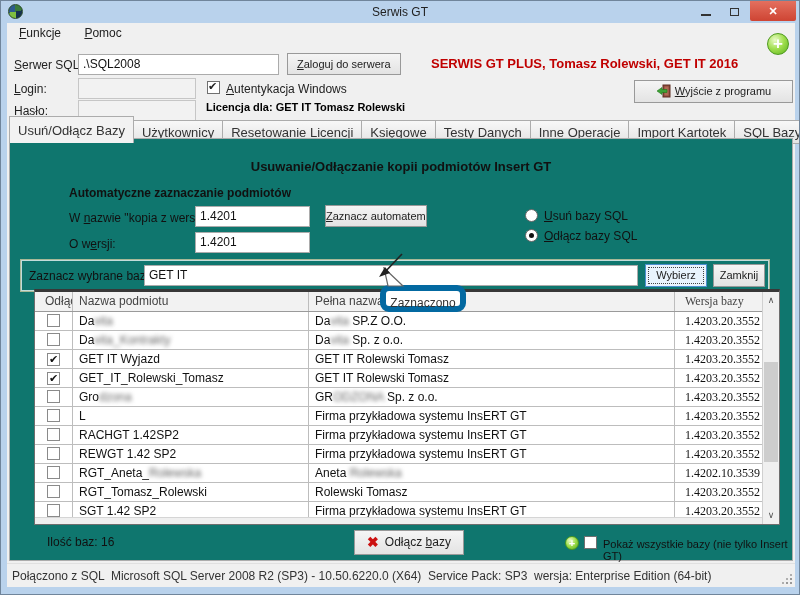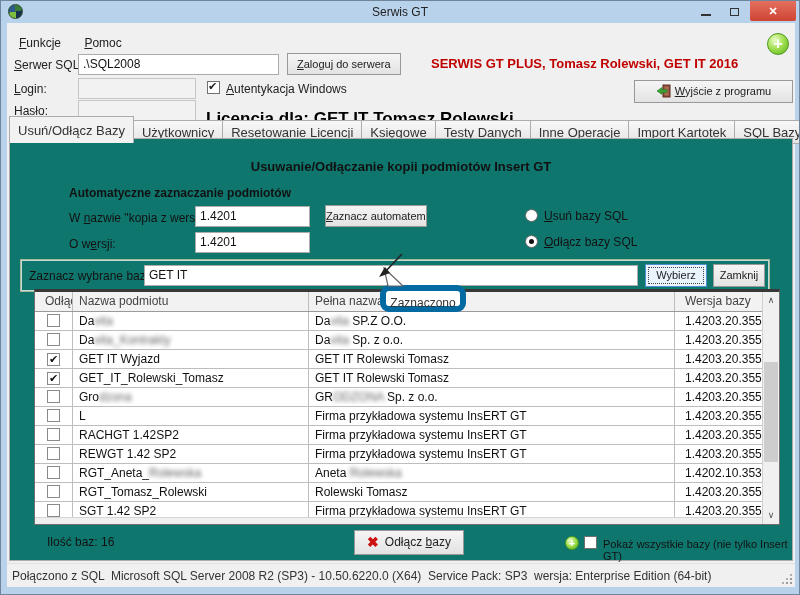--- a/index.html
+++ b/index.html
@@ -17,21 +17,21 @@
   #btn-min { right:80px; width:27px; }
   #btn-min span { display:inline-block; width:10px; height:2px; background:#333; vertical-align:middle; margin-top:6px;}
   #btn-max { right:51px; width:27px; }
   #btn-max span { display:inline-block; width:9px; height:8px; border:1px solid #333; vertical-align:middle; }
   #btn-close { right:3px; width:46px; background:linear-gradient(#E4705F,#CE4433); color:#fff; font-size:11px; font-weight:bold; border-radius:0 0 2px 2px; }
 
   
   #client { position:absolute; left:6px; top:22px; width:788px; height:564px; background:#F0F0F0; }
 
   #menubar { position:absolute; left:0; top:0; width:100%; height:22px; }
-  .menu-item { display:inline-block; padding:13px 8px; margin-left:4px; color:#222; }
+  .menu-item { display:inline-block; padding:3px 8px; margin-left:4px; color:#222; }
   u { text-decoration:underline; }
 
   .plus-circle { border-radius:50%; background:radial-gradient(circle at 35% 30%, #EAFBC8, #9FDE4C 48%, #6DBE2A 85%); border:1px solid #4E9A1F; color:#fff; font-weight:bold; text-align:center; }
   #plus-top { position:absolute; left:760px; top:10px; width:22px; height:22px; font-size:17px; line-height:20px; }
   #plus-top::before { content:"+"; }
 
   .form-label { position:absolute; color:#222; }
   #lbl-server { left:7px; top:35px; }
   #lbl-login  { left:7px; top:59px; }
   #lbl-haslo  { left:7px; top:81px; }
@@ -39,61 +39,61 @@
   #inp-server { left:71px; top:31px; width:201px; }
   #inp-login  { left:71px; top:55px; width:118px; background:#F2F2F2; border-color:#C6C6C6; }
   #inp-haslo  { left:71px; top:77px; width:118px; background:#F2F2F2; border-color:#C6C6C6; }
   .btn { background:linear-gradient(#F5F5F5,#E3E3E3); border:1px solid #999; font-size:11px; font-family:"Liberation Sans",sans-serif; color:#222; text-align:center; }
   #btn-zaloguj { position:absolute; left:280px; top:30px; height:22px; padding:0 9px; line-height:20px; }
   #banner { position:absolute; left:424px; top:33px; font-weight:bold; font-size:13px; color:#C00000; white-space:nowrap; }
   .chk { display:inline-block; width:13px; height:13px; background:#fff; border:1px solid #707070; vertical-align:middle; position:relative; }
   .chk.checked::after { content:"✔"; position:absolute; left:0px; top:-2px; font-size:11px; color:#222; }
   #chk-auth { position:absolute; left:200px; top:58px; }
   #lbl-auth { position:absolute; left:219px; top:59px; }
-  #license { position:absolute; left:199px; top:78px; font-weight:bold; font-size:17px; color:#000;margin-top:8px; }
+  #license { position:absolute; left:199px; top:78px; font-weight:bold; font-size:11px; color:#000; }
   #btn-exit { position:absolute; left:627px; top:57px; width:159px; height:23px; line-height:21px; }
   #btn-exit svg { vertical-align:-3px; margin-right:4px; }
 
   
   #tabstrip { position:absolute; left:2px; top:93px; height:23px; white-space:nowrap; }
   .tab { display:inline-block; padding:4px 8px 3px 8px; font-size:13px; background:linear-gradient(#F8F8F8,#E4E4E4); border:1px solid #ACACAC; border-left:none; color:#333; position:relative; top:2px; }
   .tab:first-child { border-left:1px solid #ACACAC; }
   .tab.active { background:#F2F2F2; top:0; padding-top:6px; padding-bottom:5px; z-index:3; border-bottom:none; }
 
   
   #panel { position:absolute; left:2px; top:115px; width:784px; height:423px; background:#0f766e; border:1px solid #ACACAC; }
   #heading { position:absolute; left:0; right:0; top:20px; text-align:center; font-weight:bold; font-size:13px; }
   #auto-label { position:absolute; left:59px; top:47px; font-weight:bold; }
   #lbl-nazwie { position:absolute; left:59px; top:72px; }
   #inp-nazwie { left:185px; top:67px; width:115px; }
   #btn-auto { position:absolute; left:315px; top:66px; height:22px; padding:0 0; line-height:20px; }
   #inp-owersji { left:185px; top:93px; width:115px; }
   #lbl-owersji { position:absolute; left:59px; top:98px; }
   .radio-row { position:absolute; left:515px; height:15px; }
   #radio-usun { top:70px; }
-  #radio-odlacz { top:96px; }
+  #radio-odlacz { top:90px; }
   .radio { display:inline-block; width:13px; height:13px; border:1px solid #666; border-radius:50%; background:#fff; vertical-align:-2px; position:relative; margin-right:6px; }
   .radio.sel::after { content:""; position:absolute; left:3px; top:3px; width:5px; height:5px; border-radius:50%; background:#111; }
 
   #groupbox { position:absolute; left:10px; top:120px; width:750px; height:33px; border:1px solid #A8B896; box-shadow:inset 0 0 0 1px rgba(255,255,255,.75); }
   #lbl-zaznacz { position:absolute; left:8px; top:9px; }
   #inp-zaznacz { left:123px; top:5px; width:494px; }
   #btn-wybierz { position:absolute; left:624px; top:4px; width:62px; height:23px; line-height:21px; background:#E9F4FD; border:1px solid #4C90D0; outline:1px dotted #444; outline-offset:-4px; }
   #btn-zamknij { position:absolute; left:692px; top:4px; width:52px; height:23px; line-height:21px; }
 
   
   #grid { position:absolute; left:24px; top:150px; width:746px; height:236px; background:#fff; border:1px solid #6E6E6E; border-top:3px solid #383838; }
   #grid-inner { position:absolute; left:0; top:0; right:17px; bottom:0; overflow:hidden; }
   .grow { display:flex; height:19px; line-height:18px; border-bottom:1px solid #BDBDBD; background:#fff; }
   #grid-header .grow { height:20px; line-height:19px; background:#F2F2F2; border-bottom:1px solid #9A9A9A; color:#444; }
   .gcell { border-right:1px solid #BDBDBD; overflow:hidden; white-space:nowrap; }
   .c-check { width:38px; text-align:center; }
   .c-name  { width:236px; padding-left:6px; }
   .c-full  { width:366px; padding-left:6px; }
-  .c-ver   { flex:1; padding-left:10px; border-right:none; }
+  .c-ver   { flex:1; padding-left:10px; border-right:none;font-family:Liberation Serif, serif; }
   #grid-header .c-check { text-align:left; padding-left:10px; }
   .cb { display:inline-block; width:13px; height:13px; border:1px solid #8A8A8A; background:#fff; margin-top:2px; font-size:11px; line-height:11px; color:#111; }
   .blurred { filter:blur(2px); color:#666; }
   #hstrip { position:absolute; left:0; right:17px; bottom:0; height:7px; background:#EFEFEF; border-top:1px solid #D5D5D5; }
   #vscroll { position:absolute; right:0; top:0; width:17px; bottom:0; background:#F0F0F0; border-left:1px solid #D0D0D0; }
   .varrow { position:absolute; left:0; width:16px; height:17px; text-align:center; font-size:9px; color:#505050; line-height:17px; }
   #vup { top:0; } #vdown { bottom:0; }
   #vthumb { position:absolute; left:1px; top:70px; width:14px; height:100px; background:#CDCDCD; }
 
   

